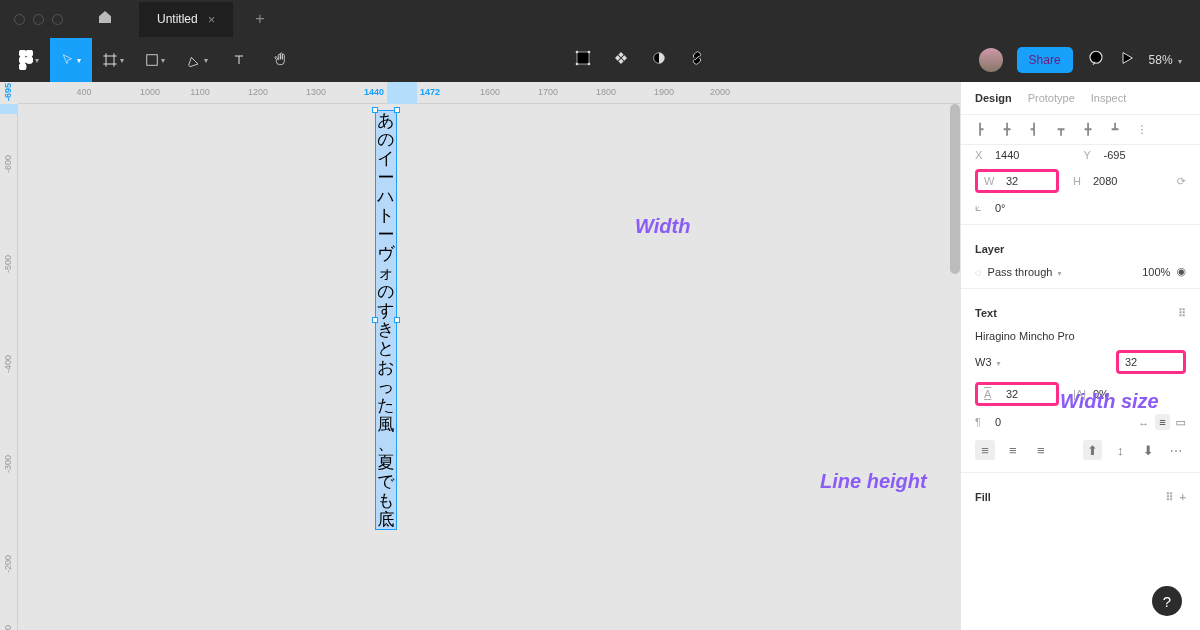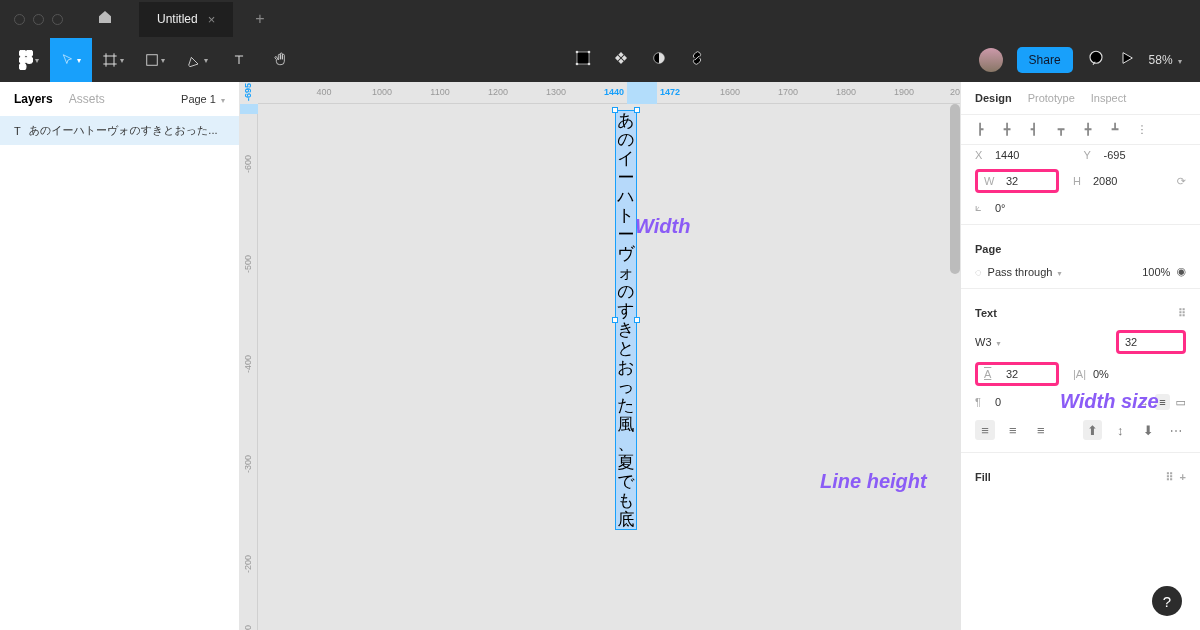--- a/index.html
+++ b/index.html
@@ -13,21 +13,21 @@
   .plus { margin-left:14px; color:#888; font-size:16px;}
   
   .toolbar { height:44px; background:#2c2c2c; display:flex; align-items:center; color:#ddd; padding:0 8px;}
   .tbtn { width:42px; height:44px; display:flex; align-items:center; justify-content:center; position:relative;}
   .tbtn.sel { background:#18a0fb;}
   .tbtn svg { stroke:#fff; fill:none;}
   .chev { font-size:8px; margin-left:2px; color:#aaa;}
   .toolbar-mid { margin-left:auto; display:flex; gap:22px; align-items:center;}
   .toolbar-right { margin-left:auto; display:flex; gap:14px; align-items:center; padding-right:10px;}
   .avatar { width:24px; height:24px; border-radius:50%; background:linear-gradient(#c9a,#876);}
-  .share { background:#18a0fb; color:#0f172a; font-size:12px; padding:6px 12px; border-radius:5px;}
+  .share { background:#18a0fb; color:#701a75; font-size:12px; padding:6px 12px; border-radius:5px;}
   .zoom { color:#ddd; font-size:12px;}
   
   .main { display:flex; height:548px;}
   .leftpanel { width:240px; border-right:1px solid #e5e5e5; background:#fff;}
   .lp-tabs { display:flex; gap:16px; padding:10px 14px; font-size:12px; align-items:center;}
   .lp-tabs .act { color:#000; font-weight:600;}
   .lp-tabs .inact { color:#aaa;}
   .lp-tabs .page { margin-left:auto; color:#333; font-size:11px;}
   .layer-row { background:#e1f0fb; padding:7px 14px; font-size:11px; color:#333; display:flex; align-items:center; gap:8px;}
   .canvas { flex:1; background:#e5e5e5; position:relative; overflow:hidden;}
@@ -162,37 +162,26 @@
         </svg></span>
     <span><svg width="16" height="16" viewBox="0 0 24 24">
           <path d="M6 4l14 8-14 8z" stroke="#ddd" stroke-width="1.5"></path>
         </svg></span>
     <span class="zoom"><span>58%</span> <span class="chev">▾</span></span>
   </div>
 </div>
 
 <div class="main">
 
-  <div class="leftpanel">
-    <div class="lp-tabs">
-      <span class="act">Layers</span>
-      <span class="inact">Assets</span>
-      <span class="page"><span>Page 1</span> <span class="chev">▾</span></span>
-    </div>
-    <div class="layer-row">
-      <span>T</span>
-      <span>あのイーハトーヴォのすきとおった...</span>
-    </div>
-  </div>
 
   <div class="canvas">
     <div class="ruler-top">
       <div class="hlbg" style="left:369px; width:30px;"></div>
       <span class="tick" style="left:66px">400</span>
-      <span class="tick" style="left:124px">1000</span>
+      <span class="tick" style="left:132px">1000</span>
       <span class="tick" style="left:182px">1100</span>
       <span class="tick" style="left:240px">1200</span>
       <span class="tick" style="left:298px">1300</span>
       <span class="tick hl" style="left:356px">1440</span>
       <span class="tick hl" style="left:412px">1472</span>
       <span class="tick" style="left:472px">1600</span>
       <span class="tick" style="left:530px">1700</span>
       <span class="tick" style="left:588px">1800</span>
       <span class="tick" style="left:646px">1900</span>
       <span class="tick" style="left:702px">2000</span>
@@ -268,32 +257,35 @@
       </span>
       <span class="lbl" style="margin-left:8px">H</span>
       <span class="val">2080</span>
       <span style="color:#aaa">⟳</span>
     </div>
     <div class="rp-row">
       <span class="lbl">⟀</span>
       <span class="val">0°</span>
     </div>
     <div class="divider"></div>
-    <div class="section-h">Page</div>
+    <div class="section-h">Layer</div>
     <div class="rp-row">
       <span style="color:#aaa">◌</span>
       <span class="val"><span>Pass through</span> <span class="chev">▾</span></span>
       <span>100%</span>
       <span style="color:#555">◉</span>
     </div>
     <div class="divider"></div>
     <div class="section-h" style="display:flex">
       <span>Text</span>
       <span class="more" style="color:#aaa">⠿</span>
     </div>
+    <div class="rp-row">
+        <span class="val">Hiragino Mincho Pro</span>
+      </div>
     <div class="rp-row">
       <span class="val"><span>W3</span> <span class="chev">▾</span></span>
       <span class="hlbox">
         <span style="width:52px">32</span>
       </span>
     </div>
     <div class="rp-row">
       <span class="hlbox">
         <span class="lbl" style="text-decoration:overline underline">A</span>
         <span style="width:44px">32</span>

